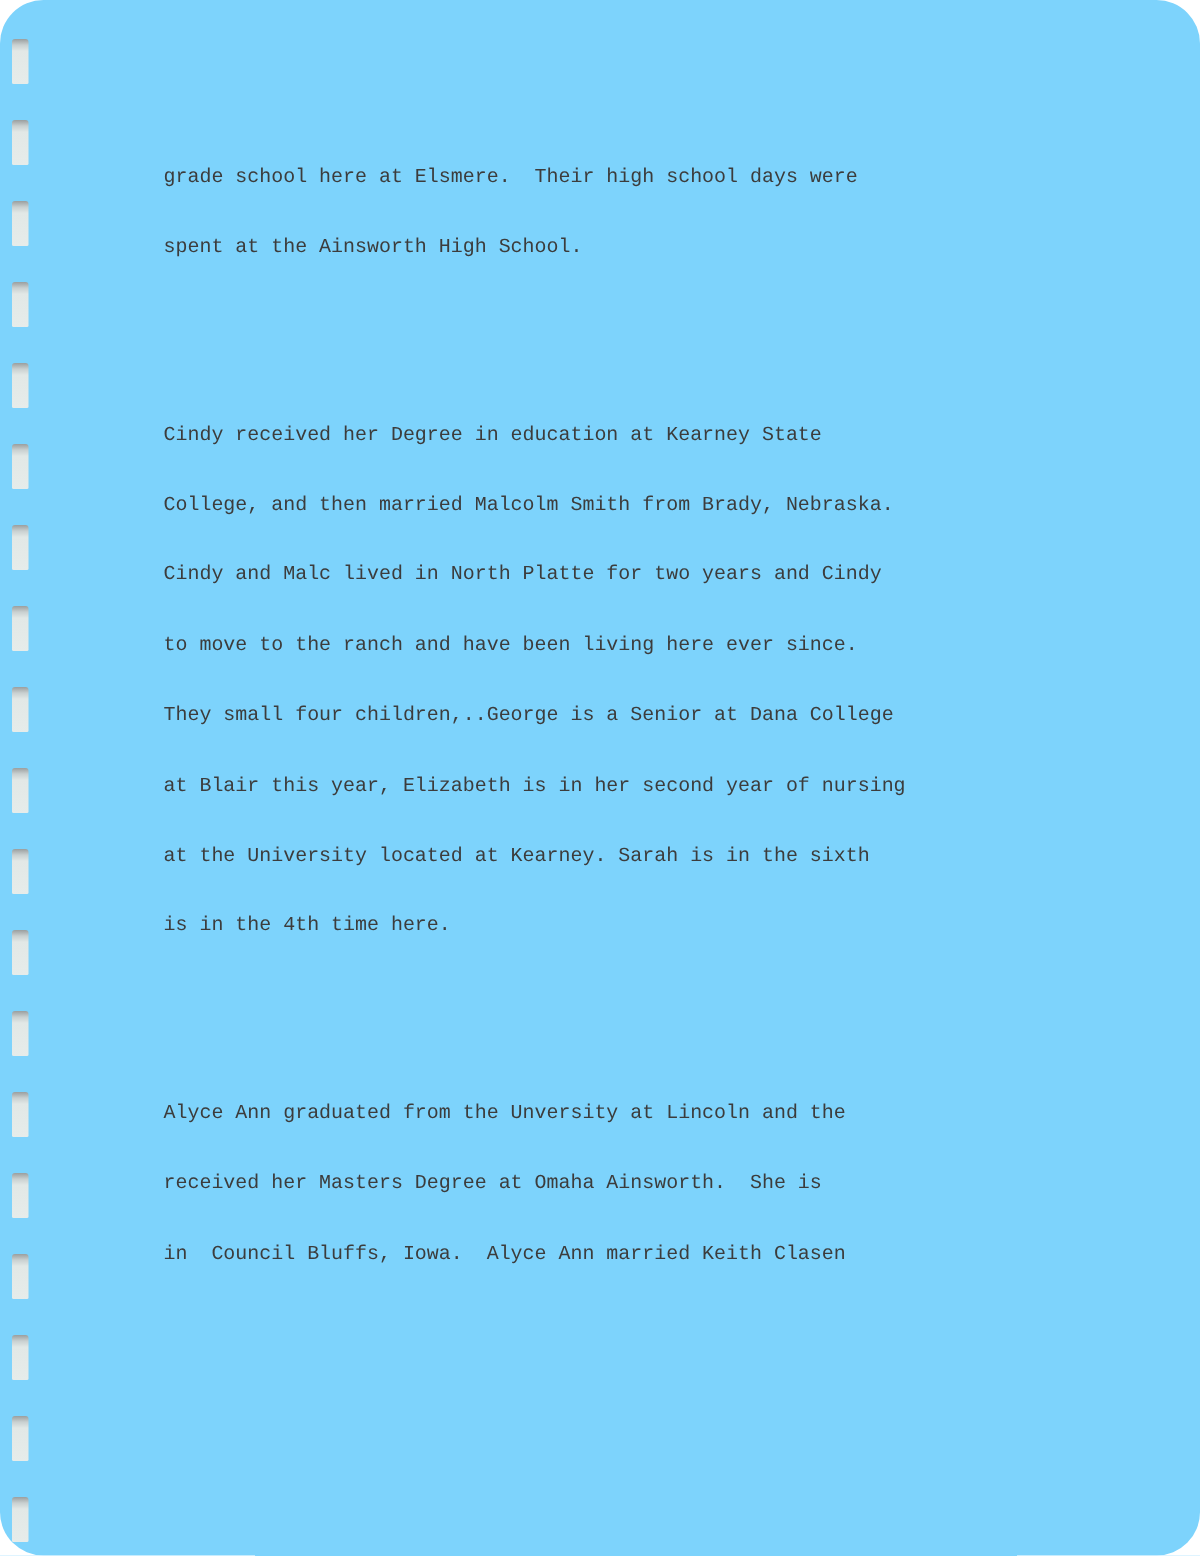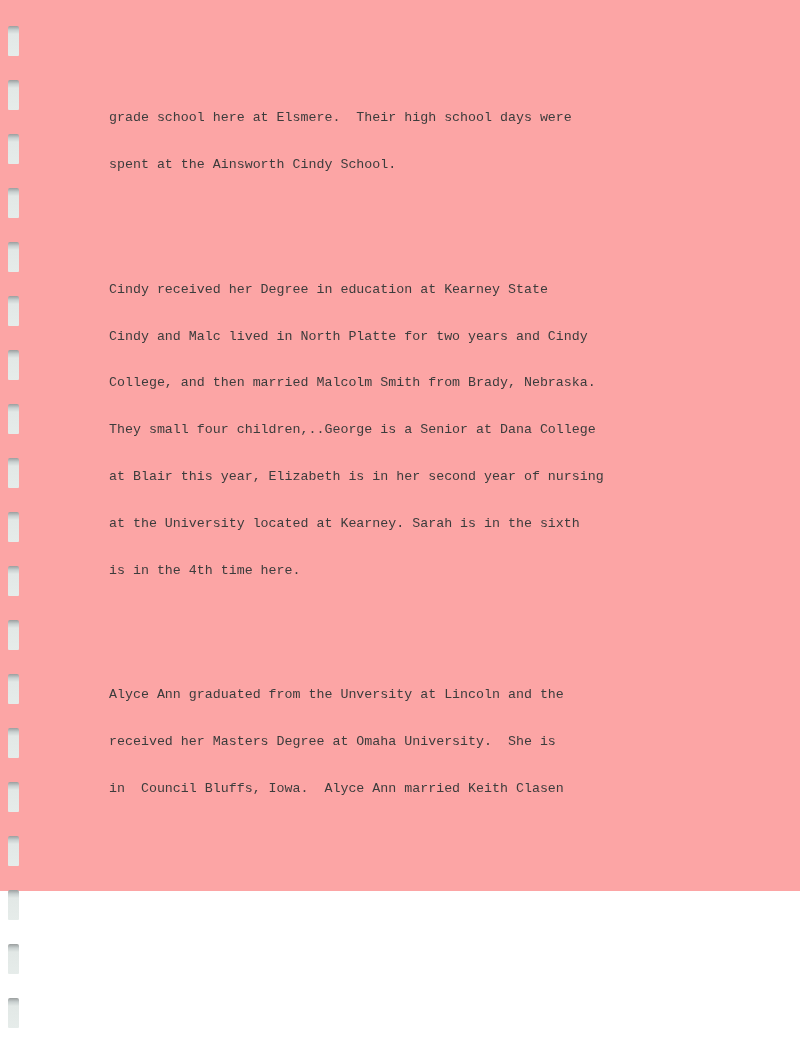--- a/index.html
+++ b/index.html
@@ -1,19 +1,20 @@
 <!DOCTYPE html>
 <html><head>
   <meta charset="utf-8">
   <style>
     html, body { margin: 0; padding: 0; background: #ffffff; }
     body { width: 800px; height: 1037px; position: relative; overflow: hidden; }
     .page {
-      position: absolute; left: 0; top: 0; width: 800px; height: 891px;
-      background: #fca5a5;
+      position: absolute; left: 0; top: 0; width: 800px; height: 1037px;
+      background: #7dd3fc;
+      border-radius: 29px;
     }
     .binding {
       position: absolute; left: 8px; top: 0; width: 12px; height: 1037px;
     }
     .hole {
       position: absolute; left: 0; width: 11px; height: 30px;
       background: linear-gradient(to bottom, #9a9e9e 0px, #c9d0d0 4px, #e2e8e6 8px, #e6ecea 100%);
       border-radius: 2px 2px 1px 1px;
     }
     .letter {
@@ -48,34 +49,35 @@
       <div class="hole" style="top: 782px;"></div>
       <div class="hole" style="top: 836px;"></div>
       <div class="hole" style="top: 890px;"></div>
       <div class="hole" style="top: 944px;"></div>
       <div class="hole" style="top: 998px;"></div>
     </div>
 
   <div class="letter">
     <div class="para">
       <div>grade school here at Elsmere.  Their high school days were</div>
-      <div>spent at the Ainsworth Cindy School.</div>
+      <div>spent at the Ainsworth High School.</div>
     </div>
     <div class="para">
       <div>Cindy received her Degree in education at Kearney State</div>
+      <div>College, and then married Malcolm Smith from Brady, Nebraska.</div>
       <div>Cindy and Malc lived in North Platte for two years and Cindy</div>
-      <div>College, and then married Malcolm Smith from Brady, Nebraska.</div>
+      <div>to move to the ranch and have been living here ever since.</div>
       <div>They small four children,..George is a Senior at Dana College</div>
       <div>at Blair this year, Elizabeth is in her second year of nursing</div>
       <div>at the University located at Kearney. Sarah is in the sixth</div>
       <div>is in the 4th time here.</div>
     </div>
     <div class="para">
       <div>Alyce Ann graduated from the Unversity at Lincoln and the</div>
-      <div>received her Masters Degree at Omaha University.  She is</div>
+      <div>received her Masters Degree at Omaha Ainsworth.  She is</div>
       <div>in  Council Bluffs, Iowa.  Alyce Ann married Keith Clasen</div>
       
       
     </div>
     
     
     
     
     
     

